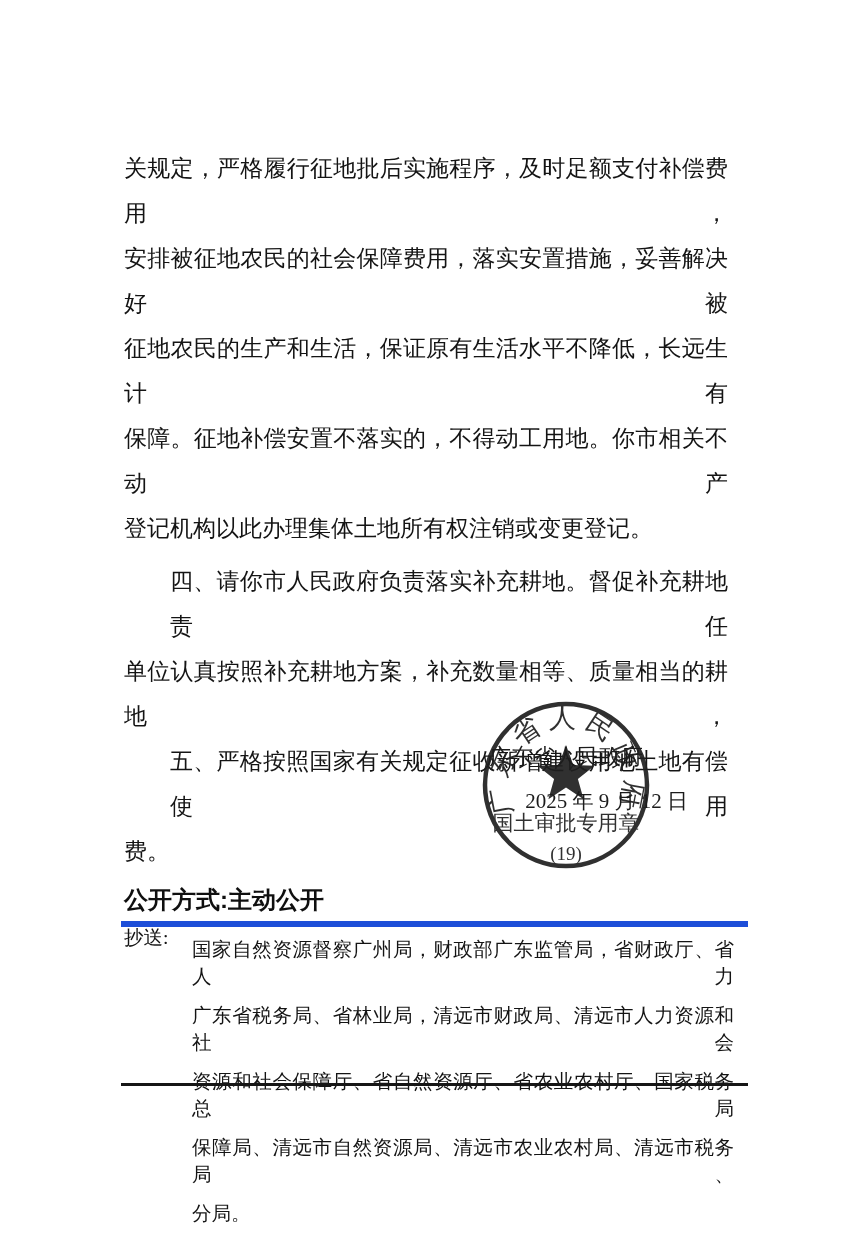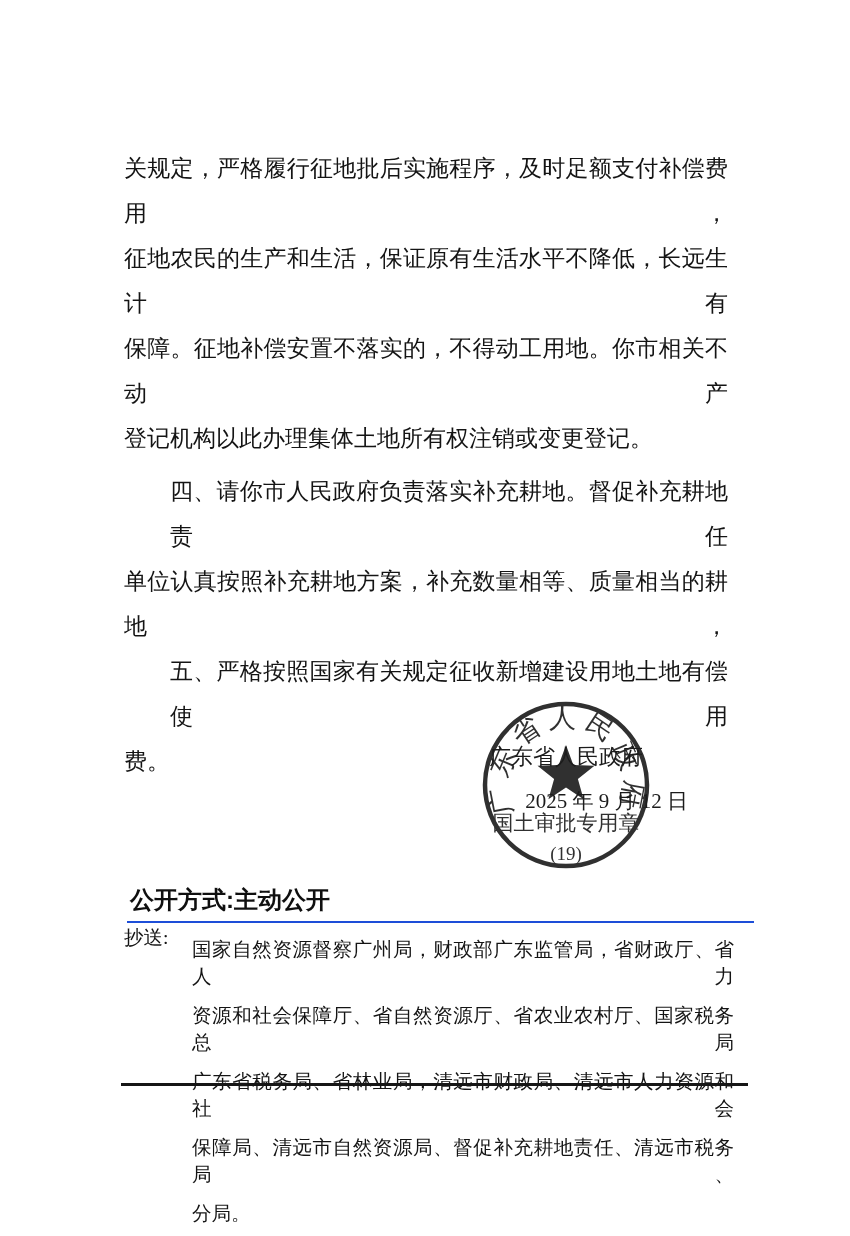--- a/index.html
+++ b/index.html
@@ -33,23 +33,22 @@
     text-align: center; font-size: 22px; color: #1b1b1b; letter-spacing: 0px;
   }
   .sig-date {
     position: absolute; left: 12px; top: 97px; width: 220px;
     text-align: right; font-size: 21px; color: #1b1b1b;
   }
 
   
   .disclosure {
     position: absolute; left: 121px; top: 884px; width: 627px;
-    border-bottom: 2px solid #1d4ed8;
+    border-bottom: 6px solid #1d4ed8;
     padding-bottom: 5px;
-    margin-left: 6px;
   }
   .disclosure-text {
     font-family: "Liberation Sans", "DejaVu Sans", sans-serif;
     font-weight: bold; font-size: 24px; color: #0f0f0f;
     padding-left: 3px;
   }
 
   
   .cc {
     position: absolute; left: 124px; top: 924px; width: 622px;
@@ -66,20 +65,21 @@
     border-top: 3px solid #161616; height: 0;
   }
 </style>
 </head>
 <body>
 
 <div class="page">
 
   <main class="body-text">
     <p class="bline fill">关规定，严格履行征地批后实施程序，及时足额支付补偿费用，</p>
+    <p class="bline fill">安排被征地农民的社会保障费用，落实安置措施，妥善解决好被</p>
     <p class="bline fill">征地农民的生产和生活，保证原有生活水平不降低，长远生计有</p>
     <p class="bline fill">保障。征地补偿安置不落实的，不得动工用地。你市相关不动产</p>
     <p class="bline">登记机构以此办理集体土地所有权注销或变更登记。</p>
 
     <p class="bline fill indent gap">四、请你市人民政府负责落实补充耕地。督促补充耕地责任</p>
     <p class="bline fill">单位认真按照补充耕地方案，补充数量相等、质量相当的耕地，</p>
 
     <p class="bline fill indent">五、严格按照国家有关规定征收新增建设用地土地有偿使用</p>
     <p class="bline">费。</p>
   </main>
@@ -100,22 +100,22 @@
   </div>
 
   <div class="disclosure">
     <span class="disclosure-text">公开方式:主动公开</span>
   </div>
 
   <div class="cc">
     <span class="cc-label">抄送:</span>
     <div class="cc-lines">
       <p class="fill">国家自然资源督察广州局，财政部广东监管局，省财政厅、省人力</p>
+      <p class="fill">广东省税务局、省林业局，清远市财政局、清远市人力资源和社会</p>
       <p class="fill">资源和社会保障厅、省自然资源厅、省农业农村厅、国家税务总局</p>
-      <p class="fill">广东省税务局、省林业局，清远市财政局、清远市人力资源和社会</p>
-      <p class="fill">保障局、清远市自然资源局、督促补充耕地责任、清远市税务局、</p>
+      <p class="fill">保障局、清远市自然资源局、清远市农业农村局、清远市税务局、</p>
       <p>分局。</p>
     </div>
   </div>
 
   <div class="bottom-rule"></div>
 
 </div>
 
 </body></html>

